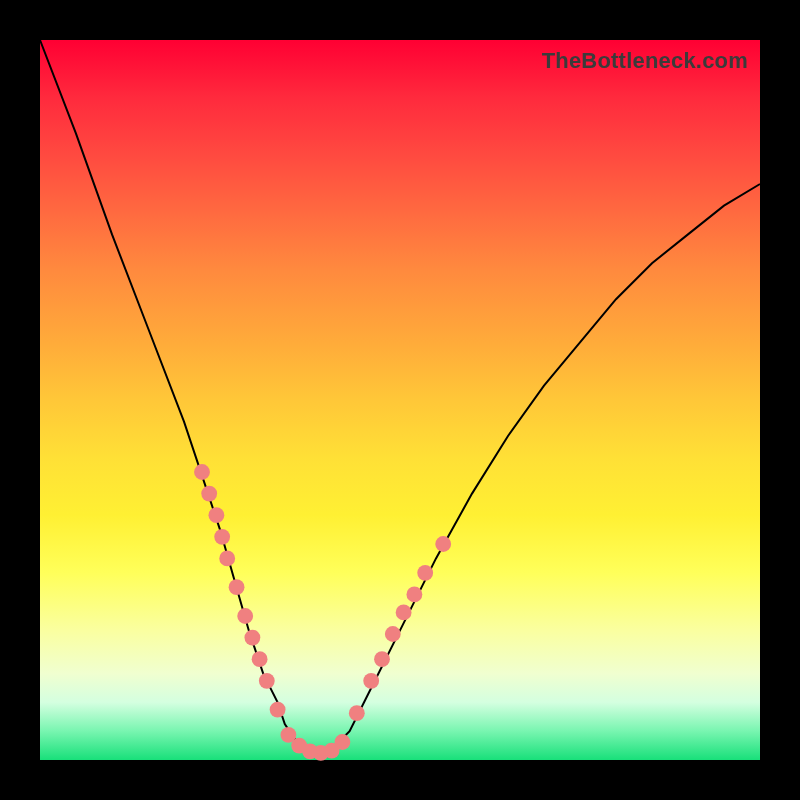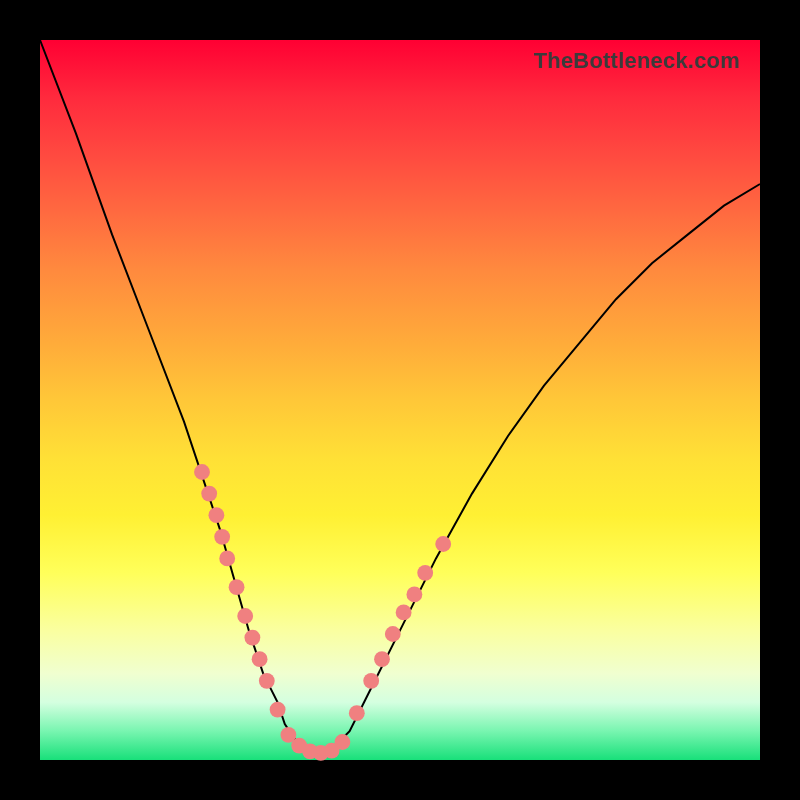--- a/index.html
+++ b/index.html
@@ -29,21 +29,21 @@
       #ffff5a 74%,
       #faffa0 82%,
       #f0ffd0 88%,
       #d4ffe0 92%,
       #78f5b0 96%,
       #18e07a 100%);
   }
   .watermark {
     position: absolute;
     top: 8px;
-    right: 20px;
+    right: 12px;
     font-family: Arial, Helvetica, sans-serif;
     font-size: 22px;
     font-weight: 600;
     color: #3b3b3b;
     letter-spacing: 0.2px;
     user-select: none;
   }
   svg.curve-layer {
     position: absolute;
     left: 0; top: 0;

